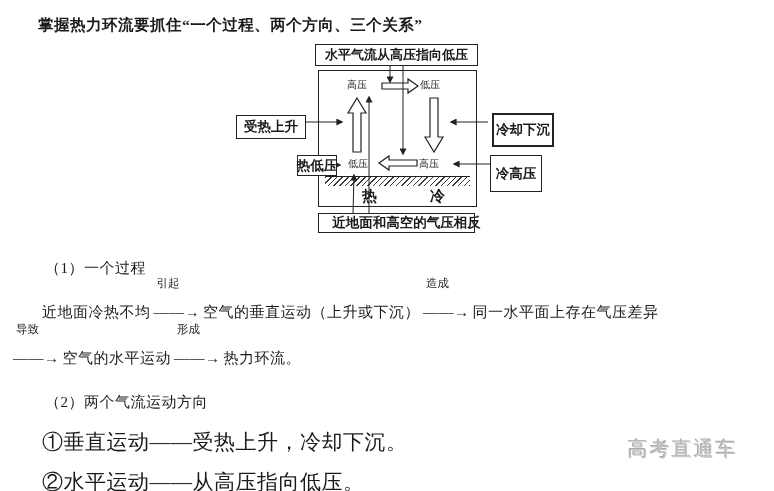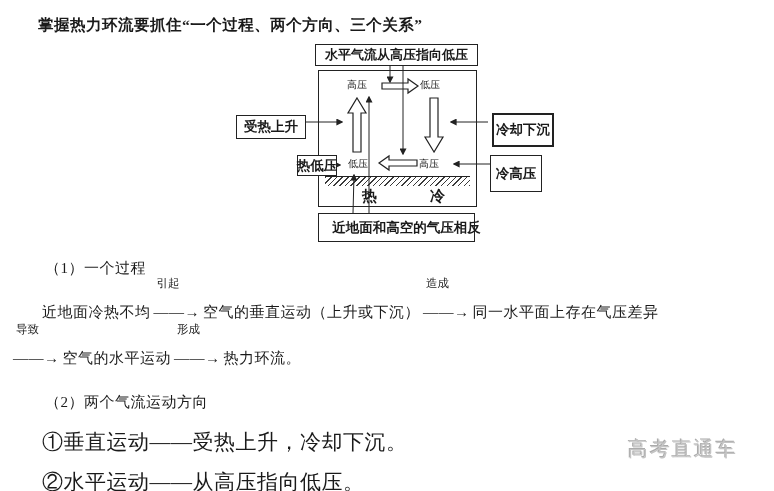--- a/index.html
+++ b/index.html
@@ -57,21 +57,21 @@
     font-family:"Liberation Sans","DejaVu Sans",sans-serif;
   }
   .diagram .abs{position:absolute;}
   .dbox{
     border:1px solid var(--line);
     display:flex;align-items:center;justify-content:center;
     font-weight:700;color:var(--ink);background:#fff;
     white-space:nowrap;
   }
   .top-box{left:79px;top:0;width:163px;height:22px;font-size:13px;}
-  .bottom-box{left:82px;top:169px;width:157px;height:29px;font-size:13.5px;padding-left:20px;}
+  .bottom-box{left:82px;top:169px;width:157px;height:20px;font-size:13.5px;padding-left:20px;}
   .main-box{
     left:82px;top:26px;width:159px;height:137px;
     border:1px solid var(--line);background:#fff;
   }
   .side-box{font-size:13.5px;}
   .b-shoure{left:0;top:71px;width:70px;height:24px;}
   .b-redi{left:19px;top:111px;width:40px;height:21px;margin-left:42px;}
   .b-lengque{left:256px;top:69px;width:62px;height:34px;border-width:2px;}
   .b-lenggao{left:254px;top:111px;width:52px;height:37px;}
   .plabel{

